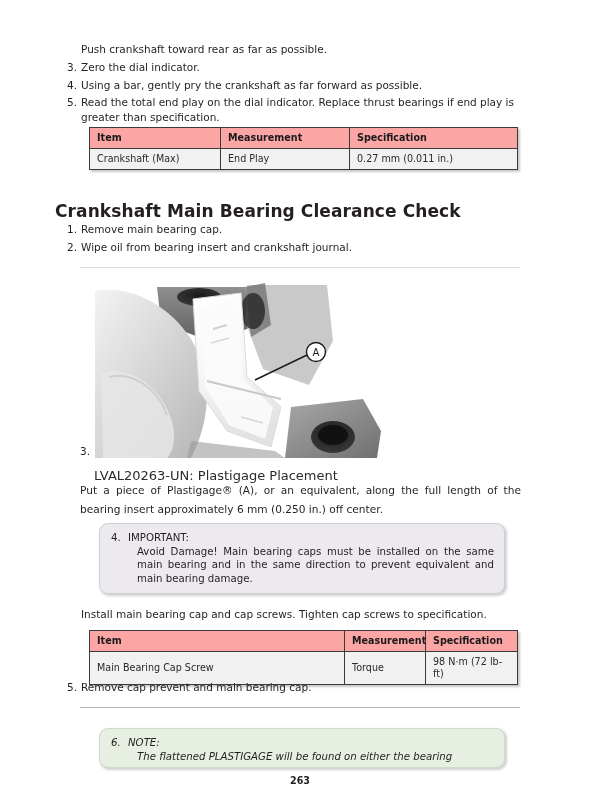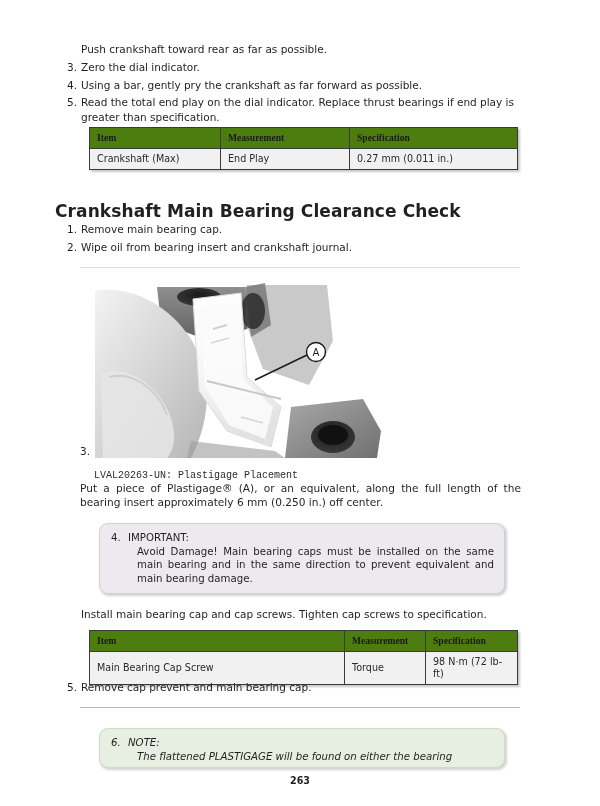--- a/index.html
+++ b/index.html
@@ -62,24 +62,23 @@
   table.spec th, table.spec td {
     border: 1px solid #3a3a3a;
     padding: 4px 7px;
     font-size: 9.6px;
     line-height: 12px;
     text-align: left;
     vertical-align: middle;
     height: 20px;
   }
   table.spec th {
-    background: #4d7c0f;
+    background: #fca5a5;
     font-weight: bold;
     color: #1a1a1a;
-    font-family: Liberation Serif, serif;
   }
   table.spec td {
     background: #f1f1f1;
     color: #2a2a2a;
     font-weight: normal;
   }
 
   
   .callout {
     position: absolute;
@@ -123,24 +122,23 @@
     height: 1px;
     background: #d9d9d9;
   }
   .rule.dark { background: #b9b9b9; }
 
   
   .figure { position: absolute; }
   .figure svg { display: block; }
   .fig-caption {
     position: absolute;
-    font-size: 10px;
+    font-size: 13px;
     line-height: 11px;
     color: #2b2b2b;
-    font-family: Liberation Mono, monospace;
   }
 
   
   .page-number {
     position: absolute;
     width: 100%;
     text-align: center;
     font-size: 9.6px;
     font-weight: bold;
     color: #1f1f1f;
@@ -262,21 +260,21 @@
       <line x1="160" y1="99" x2="212" y2="74" stroke="#1a1a1a" stroke-width="1.4"></line>
       <circle cx="221" cy="71" r="9.5" fill="#ffffff" stroke="#1a1a1a" stroke-width="1.4"></circle>
       <text x="221" y="75" text-anchor="middle" font-family="DejaVu Sans, Liberation Sans, sans-serif" font-size="10" fill="#1a1a1a">A</text>
     </svg>
   </div>
 
   <div class="para" style="left:80px; top:444px; width:20px;">3.</div>
 
   <div class="fig-caption" style="left:94px; top:470px; width:330px;">LVAL20263-UN: Plastigage Placement</div>
 
-  <div class="para" style="left:80px; top:481px; width:441px; text-align:justify; font-size:10.6px; line-height:14px;">Put a piece of Plastigage® (A), or an equivalent, along the full length of the bearing insert approximately 6 mm (0.250 in.) off center.</div>
+  <div class="para" style="left:80px; top:481px; width:441px; text-align:justify; font-size:10.6px; line-height:19px;">Put a piece of Plastigage® (A), or an equivalent, along the full length of the bearing insert approximately 6 mm (0.250 in.) off center.</div>
 
   <div class="callout important" style="left:99px; top:523px; width:406px;">
     <span class="cnum">4.</span>
     <span class="clabel">IMPORTANT:</span>
     <span class="ctext">Avoid Damage! Main bearing caps must be installed on the same main bearing and in the same direction to prevent equivalent and main bearing damage.</span>
   </div>
 
   <div class="para" style="left:81px; top:607px; width:450px;">Install main bearing cap and cap screws. Tighten cap screws to specification.</div>
 
   <table class="spec" style="left:89px; top:630px; width:428px;">

